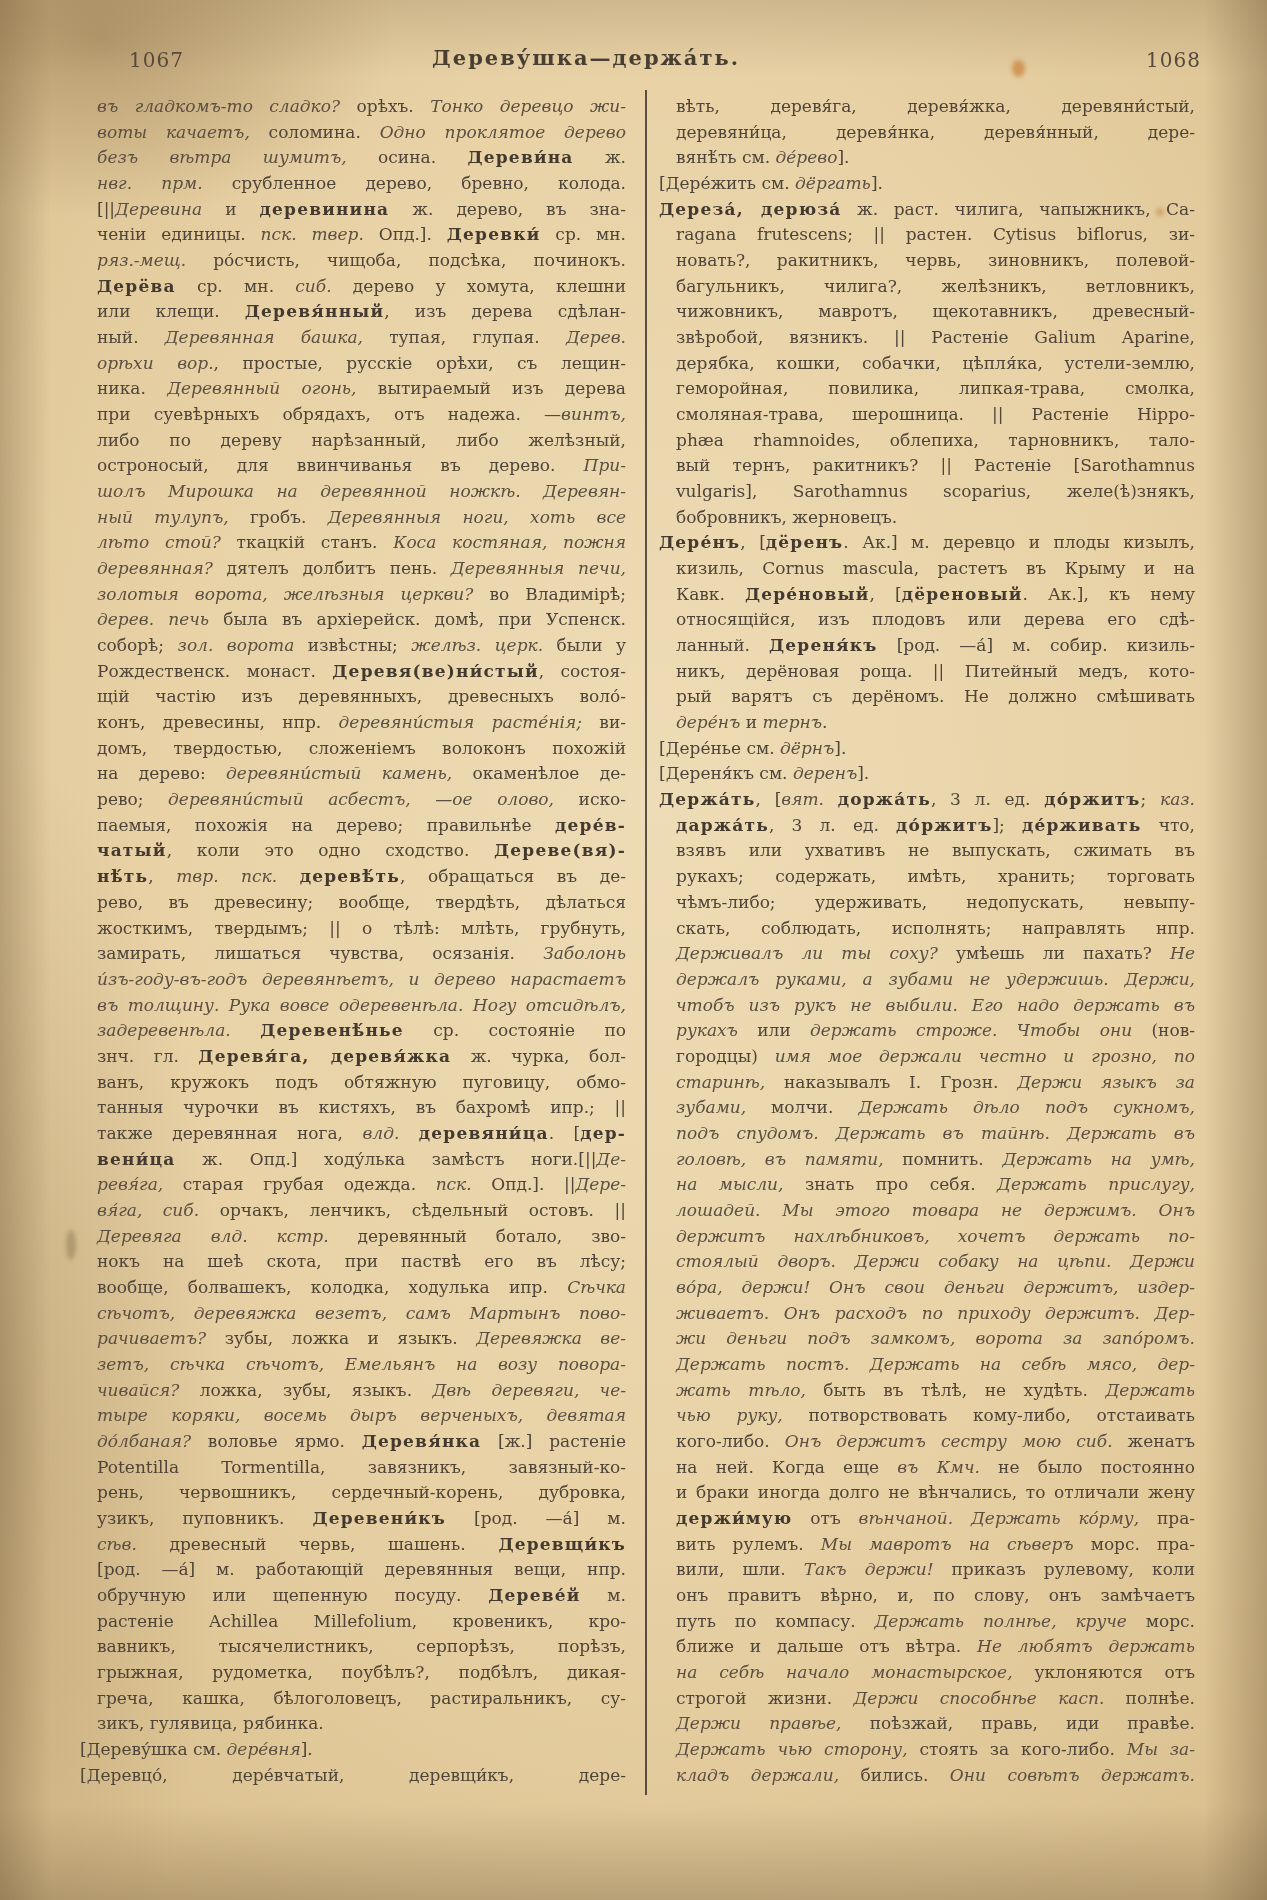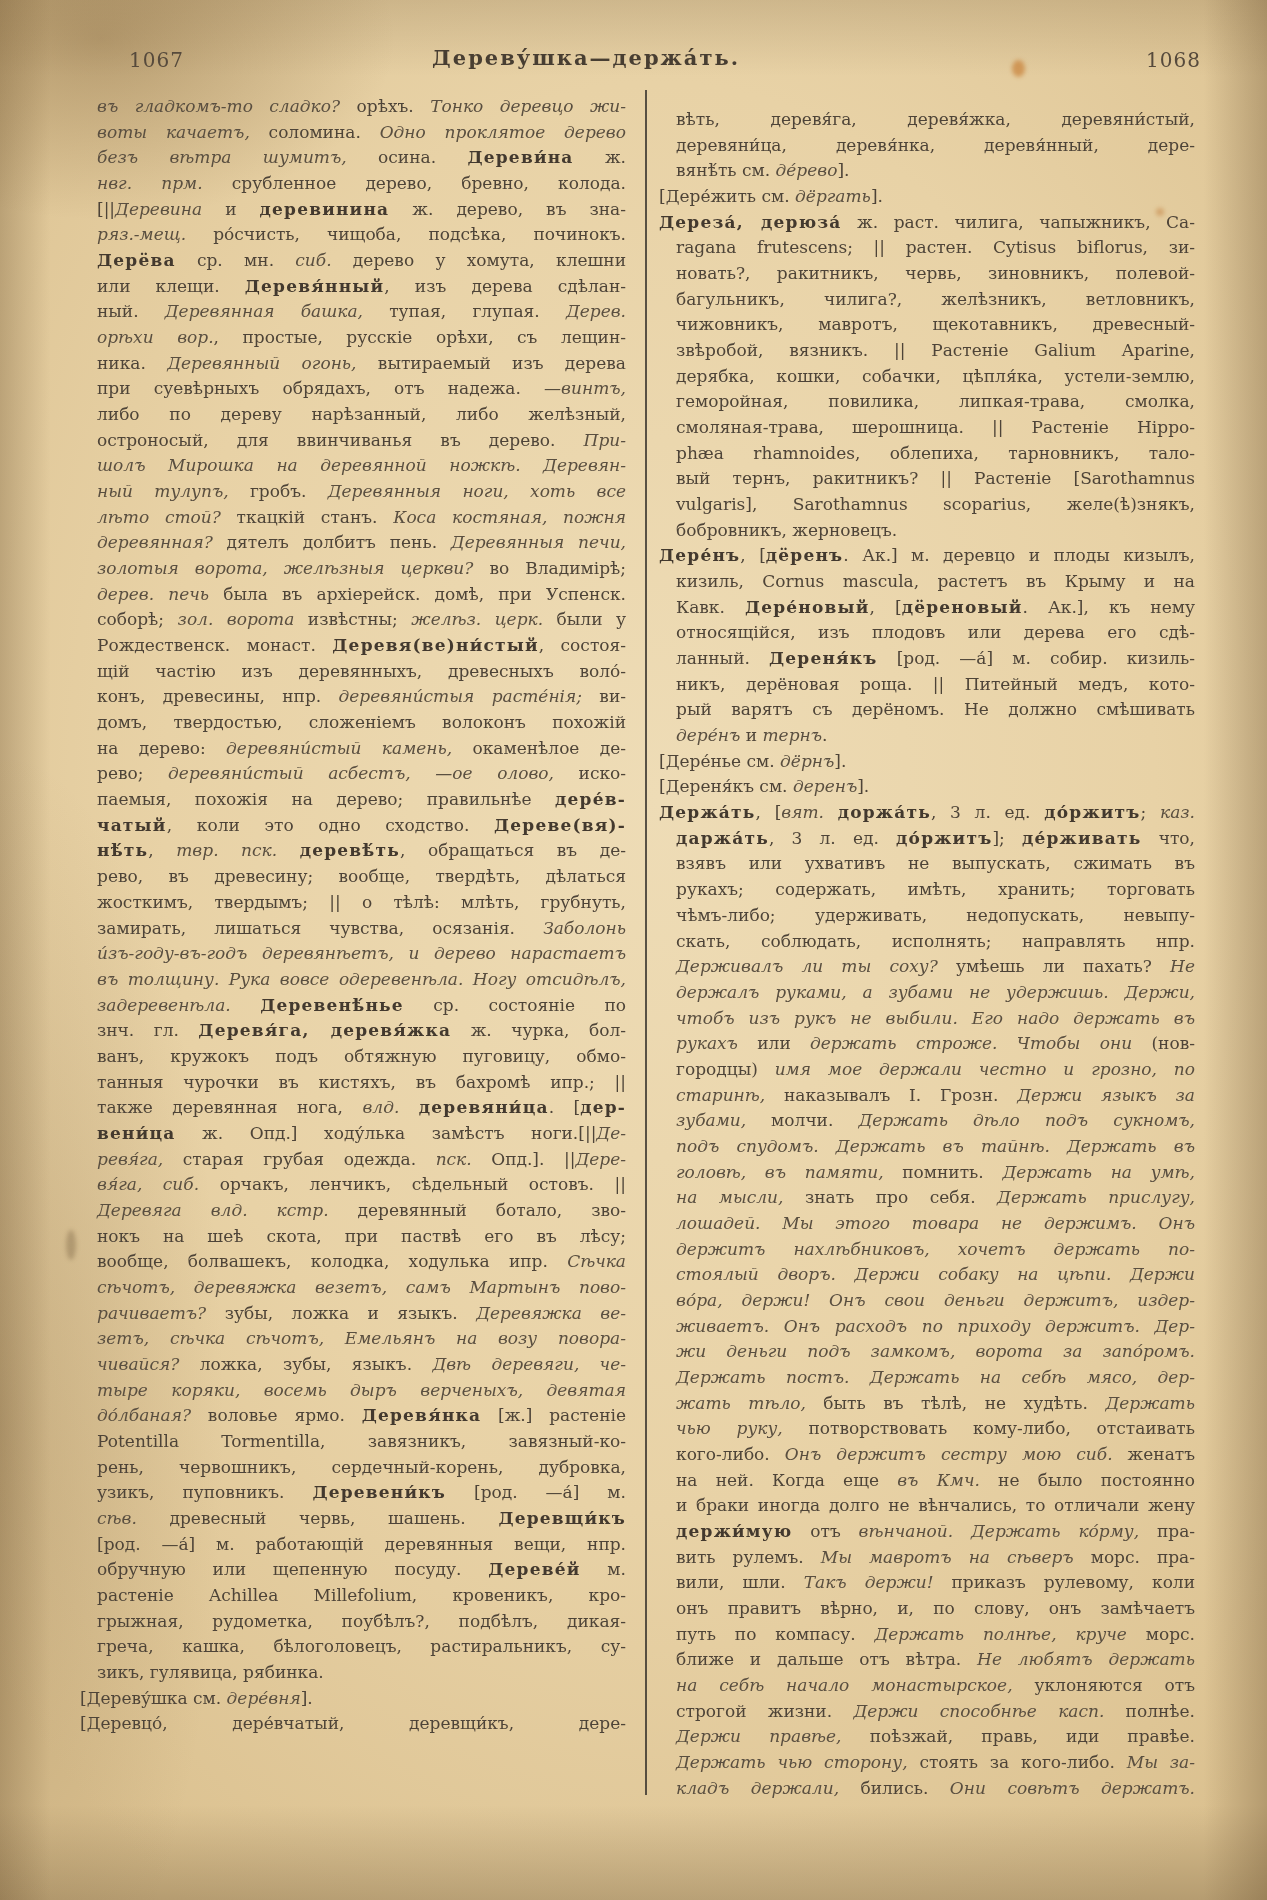--- a/index.html
+++ b/index.html
@@ -20,21 +20,21 @@
   #pn-right{left:1146px;text-align:center;}
   .running-title{
     position:absolute;top:45px;left:330px;width:410px;text-align:right;
     font-size:21px;font-weight:bold;letter-spacing:2px;color:#483e32;
   }
   .column{
     position:absolute;top:94px;font-size:17px;line-height:25.68px;
     text-align:justify;color:#4e4438;
   }
   #col-left{left:80px;width:546px;}
-  #col-right{left:659px;width:536px;margin-top:13px;}
+  #col-right{left:659px;width:536px;}
   .line{height:25.68px;overflow:hidden;padding-left:17px;text-align-last:justify;}
   .line.para{padding-left:0;}
   .line.end{text-align-last:left;}
   .line b{font-weight:bold;letter-spacing:1.2px;color:#43392e;}
   .line i{font-style:italic;color:#5a4f40;}
   .divider{position:absolute;left:645px;top:90px;width:2px;height:1705px;
     background:rgba(48,44,38,.78);}
   .stain{position:absolute;border-radius:50%;filter:blur(2px);}
   #stain1{left:1012px;top:60px;width:13px;height:17px;background:rgba(193,110,30,.55);}
   #stain2{left:1156px;top:208px;width:8px;height:8px;background:rgba(185,105,35,.40);}
@@ -49,20 +49,21 @@
   <span class="page-num" id="pn-right">1068</span>
 
   <div class="divider"></div>
 
   <div class="column" id="col-left">
       <div class="line"><i>въ гладкомъ-то сладко?</i> орѣхъ. <i>Тонко деревцо жи-</i></div>
       <div class="line"><i>воты качаетъ,</i> соломина. <i>Одно проклятое дерево</i></div>
       <div class="line"><i>безъ вѣтра шумитъ,</i> осина. <b>Дереви́на</b> ж.</div>
       <div class="line"><i>нвг. прм.</i> срубленное дерево, бревно, колода.</div>
       <div class="line">[||<i>Деревина</i> и <b>деревинина</b> ж. дерево, въ зна-</div>
+      <div class="line">ченіи единицы. <i>пск. твер.</i> Опд.]. <b>Деревки́</b> ср. мн.</div>
       <div class="line"><i>ряз.-мещ.</i> ро́счисть, чищоба, подсѣка, починокъ.</div>
       <div class="line"><b>Дерёва</b> ср. мн. <i>сиб.</i> дерево у хомута, клешни</div>
       <div class="line">или клещи. <b>Деревя́нный</b>, изъ дерева сдѣлан-</div>
       <div class="line">ный. <i>Деревянная башка,</i> тупая, глупая. <i>Дерев.</i></div>
       <div class="line"><i>орѣхи вор.</i>, простые, русскіе орѣхи, съ лещин-</div>
       <div class="line">ника. <i>Деревянный огонь,</i> вытираемый изъ дерева</div>
       <div class="line">при суевѣрныхъ обрядахъ, отъ надежа. —<i>винтъ,</i></div>
       <div class="line">либо по дереву нарѣзанный, либо желѣзный,</div>
       <div class="line">остроносый, для ввинчиванья въ дерево. <i>При-</i></div>
       <div class="line"><i>шолъ Мирошка на деревянной ножкѣ.</i> <i>Деревян-</i></div>
@@ -103,20 +104,21 @@
       <div class="line"><i>чивайся?</i> ложка, зубы, языкъ. <i>Двѣ деревяги, че-</i></div>
       <div class="line"><i>тыре коряки, восемь дыръ верченыхъ, девятая</i></div>
       <div class="line"><i>до́лбаная?</i> воловье ярмо. <b>Деревя́нка</b> [ж.] растеніе</div>
       <div class="line">Potentilla Tormentilla, завязникъ, завязный-ко-</div>
       <div class="line">рень, червошникъ, сердечный-корень, дубровка,</div>
       <div class="line">узикъ, пуповникъ. <b>Деревени́къ</b> [род. —а́] м.</div>
       <div class="line"><i>сѣв.</i> древесный червь, шашень. <b>Деревщи́къ</b></div>
       <div class="line">[род. —а́] м. работающій деревянныя вещи, нпр.</div>
       <div class="line">обручную или щепенную посуду. <b>Дереве́й</b> м.</div>
       <div class="line">растеніе Achillea Millefolium, кровеникъ, кро-</div>
+      <div class="line">вавникъ, тысячелистникъ, серпорѣзъ, порѣзъ,</div>
       <div class="line">грыжная, рудометка, поубѣлъ?, подбѣлъ, дикая-</div>
       <div class="line">греча, кашка, бѣлоголовецъ, растиральникъ, су-</div>
       <div class="line end">зикъ, гулявица, рябинка.</div>
       <div class="line para end">[Дереву́шка см. <i>дере́вня</i>].</div>
       <div class="line para">[Деревцо́, дере́вчатый, деревщи́къ, дере-</div>
     </div>
   <div class="column" id="col-right">
       <div class="line">вѣть, деревя́га, деревя́жка, деревяни́стый,</div>
       <div class="line">деревяни́ца, деревя́нка, деревя́нный, дере-</div>
       <div class="line end">вянѣ́ть см. <i>де́рево</i>].</div>

